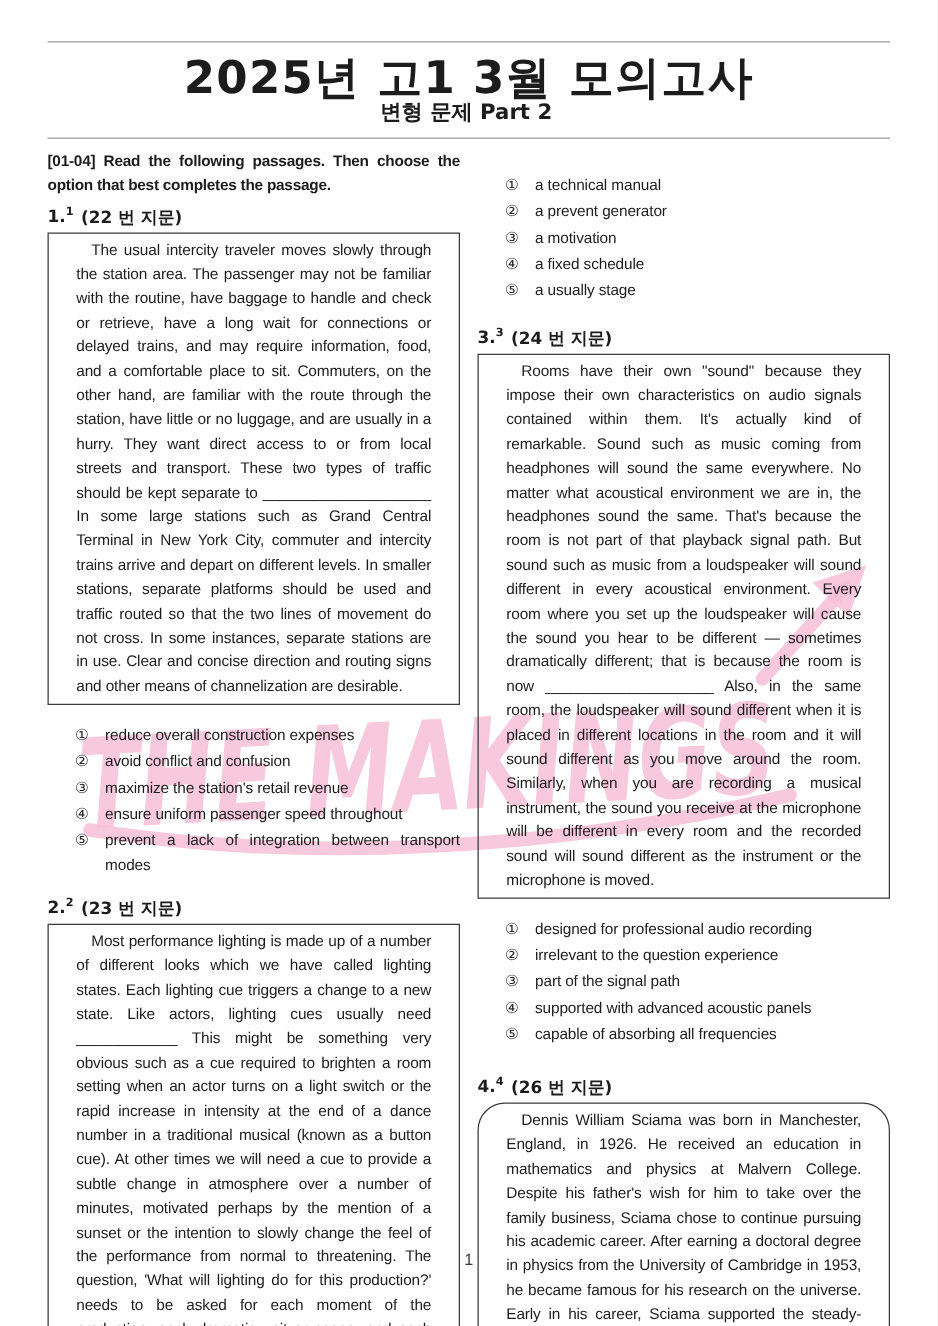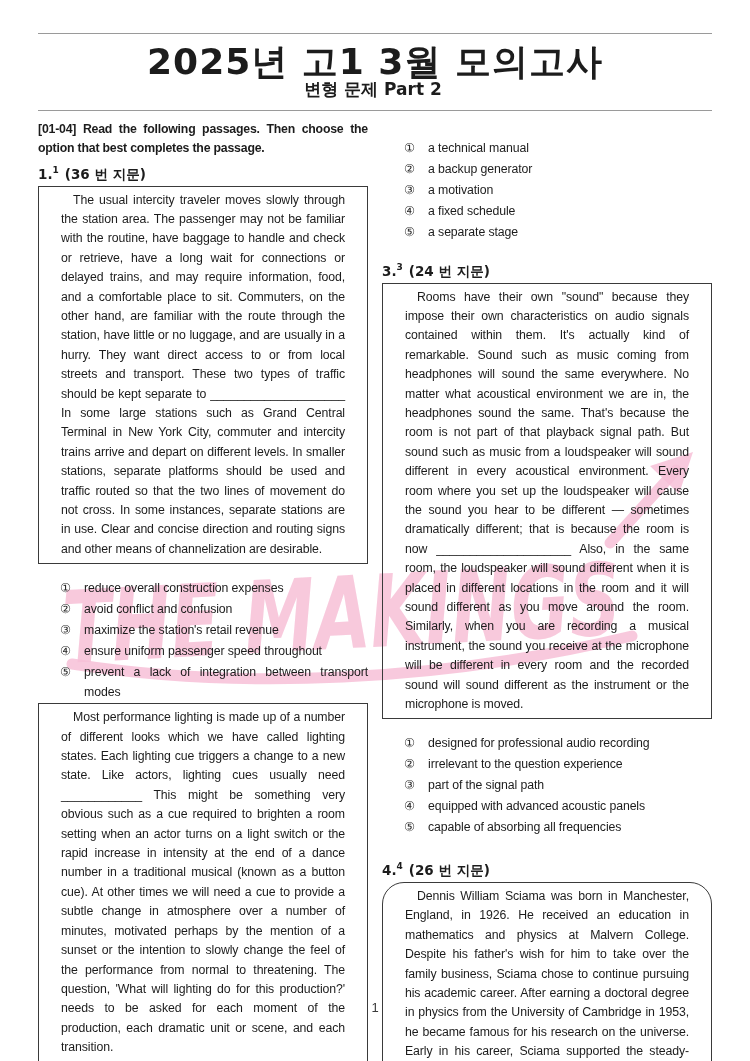--- a/index.html
+++ b/index.html
@@ -85,21 +85,21 @@
   <div class="title">2025년 고1 3월 모의고사</div>
   <div class="subtitle">변형 문제 Part 2</div>
   <div class="rule mid"></div>
 
   <div class="columns">
 
     <div class="col">
       <p class="instructions">[01-04] Read the following passages. Then choose the option that best completes the passage.</p>
 
       <div class="q-header qh1">
-        <span>1.</span><sup>1</sup><span class="src">(36 번 지문)</span>
+        <span>1.</span><sup>1</sup><span class="src">(22 번 지문)</span>
       </div>
       <div class="passage-box box1">
         <p>The usual intercity traveler moves slowly through the station area. The passenger may not be familiar with the routine, have baggage to handle and check or retrieve, have a long wait for connections or delayed trains, and may require information, food, and a comfortable place to sit. Commuters, on the other hand, are familiar with the route through the station, have little or no luggage, and are usually in a hurry. They want direct access to or from local streets and transport. These two types of traffic should be kept separate to ____________________ In some large stations such as Grand Central Terminal in New York City, commuter and intercity trains arrive and depart on different levels. In smaller stations, separate platforms should be used and traffic routed so that the two lines of movement do not cross. In some instances, separate stations are in use. Clear and concise direction and routing signs and other means of channelization are desirable.</p>
       </div>
 
       <ul class="options">
         <li>
           <span class="marker">①</span>
           <span class="opt-text">reduce overall construction expenses</span>
         </li>
@@ -114,47 +114,50 @@
         <li>
           <span class="marker">④</span>
           <span class="opt-text">ensure uniform passenger speed throughout</span>
         </li>
         <li>
           <span class="marker">⑤</span>
           <span class="opt-text">prevent a lack of integration between transport modes</span>
         </li>
       </ul>
 
+      <div class="q-header qh2">
+        <span>2.</span><sup>2</sup><span class="src">(23 번 지문)</span>
+      </div>
       <div class="passage-box box2">
         <p>Most performance lighting is made up of a number of different looks which we have called lighting states. Each lighting cue triggers a change to a new state. Like actors, lighting cues usually need ____________ This might be something very obvious such as a cue required to brighten a room setting when an actor turns on a light switch or the rapid increase in intensity at the end of a dance number in a traditional musical (known as a button cue). At other times we will need a cue to provide a subtle change in atmosphere over a number of minutes, motivated perhaps by the mention of a sunset or the intention to slowly change the feel of the performance from normal to threatening. The question, 'What will lighting do for this production?' needs to be asked for each moment of the production, each dramatic unit or scene, and each transition.</p>
       </div>
     </div>
 
     <div class="col">
 
       <ul class="options first-right">
         <li>
           <span class="marker">①</span>
           <span class="opt-text">a technical manual</span>
         </li>
         <li>
           <span class="marker">②</span>
-          <span class="opt-text">a backup generator</span>
+          <span class="opt-text">a prevent generator</span>
         </li>
         <li>
           <span class="marker">③</span>
           <span class="opt-text">a motivation</span>
         </li>
         <li>
           <span class="marker">④</span>
           <span class="opt-text">a fixed schedule</span>
         </li>
         <li>
           <span class="marker">⑤</span>
-          <span class="opt-text">a separate stage</span>
+          <span class="opt-text">a usually stage</span>
         </li>
       </ul>
 
       <div class="q-header qh3">
         <span>3.</span><sup>3</sup><span class="src">(24 번 지문)</span>
       </div>
       <div class="passage-box box3">
         <p>Rooms have their own "sound" because they impose their own characteristics on audio signals contained within them. It's actually kind of remarkable. Sound such as music coming from headphones will sound the same everywhere. No matter what acoustical environment we are in, the headphones sound the same. That's because the room is not part of that playback signal path. But sound such as music from a loudspeaker will sound different in every acoustical environment. Every room where you set up the loudspeaker will cause the sound you hear to be different — sometimes dramatically different; that is because the room is now ____________________ Also, in the same room, the loudspeaker will sound different when it is placed in different locations in the room and it will sound different as you move around the room. Similarly, when you are recording a musical instrument, the sound you receive at the microphone will be different in every room and the recorded sound will sound different as the instrument or the microphone is moved.</p>
       </div>
 
@@ -166,21 +169,21 @@
         <li>
           <span class="marker">②</span>
           <span class="opt-text">irrelevant to the question experience</span>
         </li>
         <li>
           <span class="marker">③</span>
           <span class="opt-text">part of the signal path</span>
         </li>
         <li>
           <span class="marker">④</span>
-          <span class="opt-text">equipped with advanced acoustic panels</span>
+          <span class="opt-text">supported with advanced acoustic panels</span>
         </li>
         <li>
           <span class="marker">⑤</span>
           <span class="opt-text">capable of absorbing all frequencies</span>
         </li>
       </ul>
 
       <div class="q-header qh4">
         <span>4.</span><sup>4</sup><span class="src">(26 번 지문)</span>
       </div>

